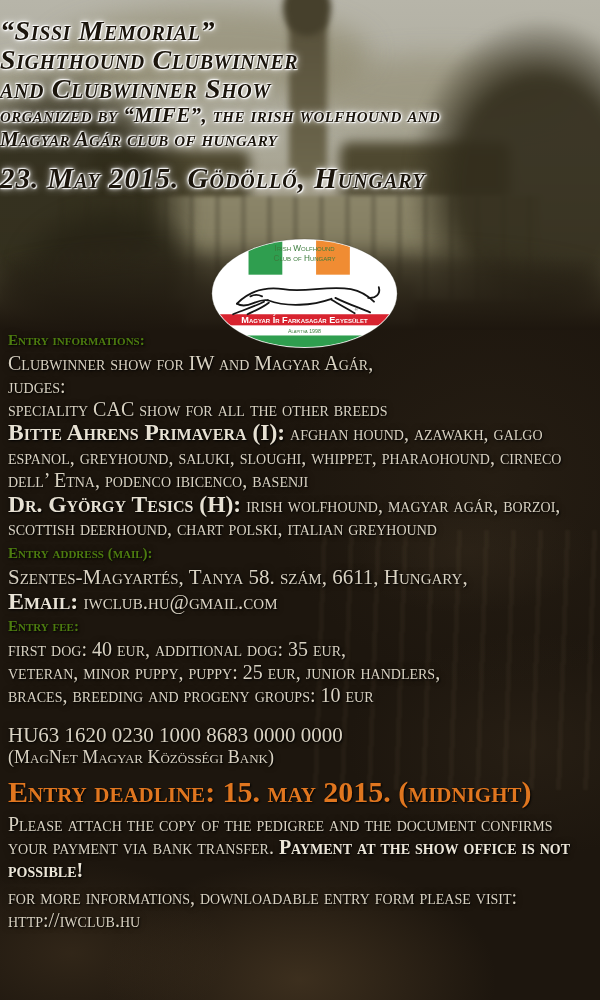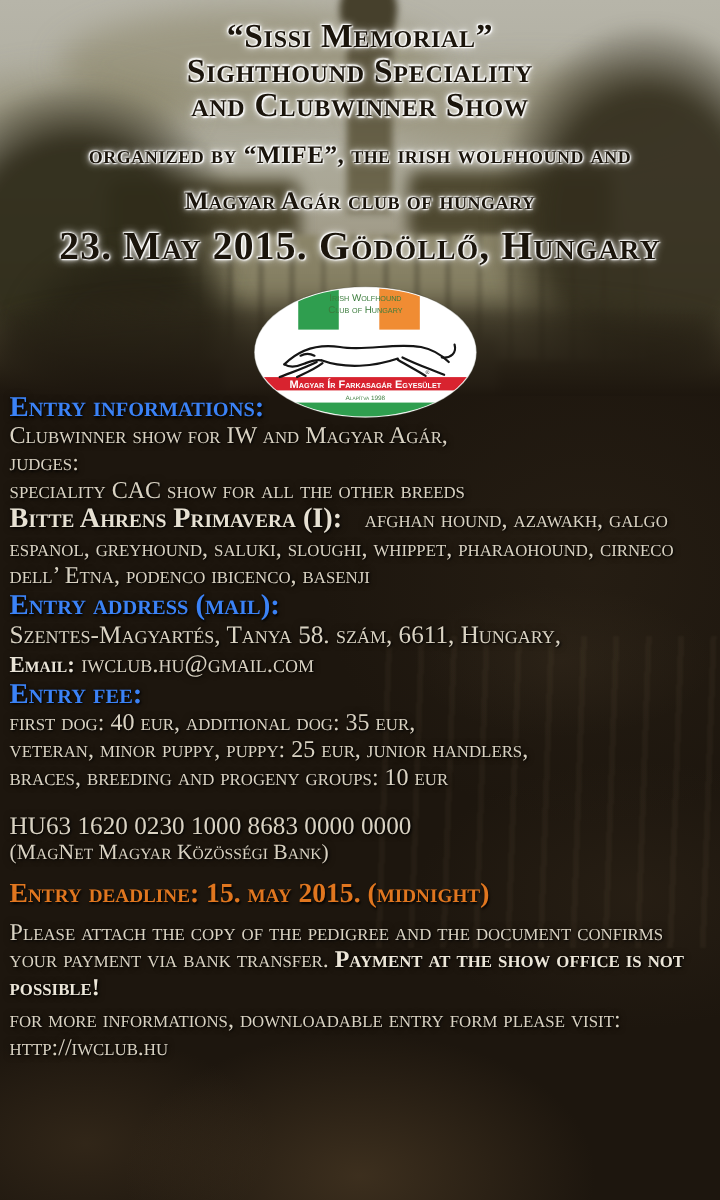--- a/index.html
+++ b/index.html
@@ -41,46 +41,46 @@
     background-image:
       radial-gradient(ellipse 280px 170px at 50% 97%,rgba(92,72,46,.5),rgba(0,0,0,0) 70%),
       radial-gradient(ellipse 220px 130px at 12% 93%,rgba(82,64,41,.38),rgba(0,0,0,0) 70%),
       radial-gradient(ellipse 260px 160px at 88% 62%,rgba(72,58,39,.22),rgba(0,0,0,0) 70%),
       radial-gradient(ellipse 320px 300px at 82% 22%,rgba(62,50,33,.25),rgba(0,0,0,0) 70%),
       radial-gradient(ellipse 180px 90px at 78% 33%,rgba(130,110,80,.10),rgba(0,0,0,0) 70%);}
   .stripes{position:absolute;left:300px;right:0;top:200px;height:260px;
     background:repeating-linear-gradient(92deg,rgba(0,0,0,0) 0 22px,rgba(190,170,130,.055) 22px 27px);
     filter:blur(1px);}
   
-  .header{position:absolute;left:0;right:0;top:16px;text-align:center;z-index:5;
+  .header{position:absolute;left:0;right:0;top:16px;text-align:left;z-index:5;
     color:#1b150c;font-weight:700;
-    text-shadow:0 0 2px #fff,0 0 4px #fff,0 0 8px rgba(255,255,255,.95),1px 1px 1px rgba(255,255,255,.9),-1px -1px 1px rgba(255,255,255,.9);}
+    text-shadow:0 0 2px #fff,0 0 4px #fff,0 0 8px rgba(255,255,255,.95),1px 1px 1px rgba(255,255,255,.9),-1px -1px 1px rgba(255,255,255,.9);font-style:italic;}
   .t-main{font-size:28px;line-height:29px;letter-spacing:.6px;}
-  .t-sub{font-size:21px;line-height:23px;letter-spacing:.4px;margin-top:15px;}
-  .t-date{font-size:33px;line-height:36px;letter-spacing:1px;margin-top:9px;}
+  .t-sub{font-size:21px;line-height:23px;letter-spacing:.4px;margin-top:1px;}
+  .t-date{font-size:29px;line-height:36px;letter-spacing:1px;margin-top:9px;}
   
   .logo{position:absolute;left:208px;top:236px;width:193px;height:115px;z-index:6;}
   
   .content{position:absolute;left:8px;right:6px;top:328px;z-index:4;
     color:#d9d2c2;font-size:20px;line-height:23px;
     text-shadow:1px 1px 2px rgba(0,0,0,.9),0 0 6px rgba(0,0,0,.5);}
   .content p{margin:0;}
-  .h{font-size:24px;line-height:24px;font-weight:700;color:#3b82f6;}
-  .h-inline{font-size:19px;font-weight:700;color:#e9e3d6;}
+  .h{font-size:15px;line-height:24px;font-weight:700;color:#4d7c0f;}
+  .h-inline{font-size:24px;font-weight:700;color:#e9e3d6;}
   .line23{line-height:23px;}
   .judge{line-height:23.5px;}
-  .jname{font-size:23.5px;font-weight:700;color:#e7e1d3;margin-right:19px;}
+  .jname{font-size:23.5px;font-weight:700;color:#e7e1d3;margin-right:5px;}
   .addr{font-size:21px;line-height:24px;}
   .iban{font-size:21px;line-height:24px;}
   .bankname{font-size:18px;line-height:20px;}
   .gap-lg{height:16px;}
   .gap-md{height:12px;}
   .gap-sm{height:8px;}
   .gap-xs{height:4px;}
-  .deadline{font-size:23px;line-height:26px;font-weight:700;color:#e0761f;
+  .deadline{font-size:30px;line-height:26px;font-weight:700;color:#e0761f;
     text-shadow:1px 1px 2px rgba(0,0,0,.95);}
   .notes{line-height:23px;}
   .bold-note{font-weight:700;color:#ece6d8;}
   .footer-line{line-height:23px;}
 </style>
 </head>
 <body>
 
 <div class="poster">
 
@@ -101,21 +101,21 @@
     <div class="bushes"></div>
     <div class="fade"></div>
     <div class="ground">
       <div class="glow"></div>
       <div class="stripes"></div>
     </div>
   </div>
 
   <div class="header">
     <div class="t-main">“Sissi Memorial”</div>
-    <div class="t-main">Sighthound Speciality</div>
+    <div class="t-main">Sighthound Clubwinner</div>
     <div class="t-main">and Clubwinner Show</div>
     <div class="t-sub">organized by “MIFE”, the irish wolfhound and</div>
     <div class="t-sub">Magyar Agár club of hungary</div>
     <div class="t-date">23. May 2015. Gödöllő, Hungary</div>
   </div>
 
   <div class="logo">
     <svg viewBox="0 0 200 115" width="193" height="115">
       <defs>
         <clipPath id="ovalClip">
@@ -147,20 +147,21 @@
       <text x="100" y="98.5" text-anchor="middle" font-family="Liberation Sans, sans-serif" font-size="5.5" fill="#3b7c3c">Alapítva 1998</text>
     </svg>
   </div>
 
   <div class="content">
     <p class="h">Entry informations:</p>
     <p class="line23">Clubwinner show for IW and Magyar Agár,</p>
     <p class="line23">judges:</p>
     <p class="line23">speciality CAC show for all the other breeds</p>
     <p class="judge"><span class="jname">Bitte Ahrens Primavera (I):</span><span>afghan hound, azawakh, galgo espanol, greyhound, saluki, sloughi, whippet, pharaohound, cirneco dell’ Etna, podenco ibicenco, basenji</span></p>
+    <p class="judge"><span class="jname">Dr. György Tesics (H):</span><span>irish wolfhound, magyar agár, borzoi, scottish deerhound, chart polski, italian greyhound</span></p>
     <p class="h">Entry address (mail):</p>
     <p class="addr">Szentes-Magyartés, Tanya 58. szám, 6611, Hungary,</p>
     <p class="addr"><span class="h-inline">Email:</span> <span>iwclub.hu@gmail.com</span></p>
     <p class="h">Entry fee:</p>
     <p class="line23">first dog: 40 eur, additional dog: 35 eur,</p>
     <p class="line23">veteran, minor puppy, puppy: 25 eur, junior handlers,</p>
     <p class="line23">braces, breeding and progeny groups: 10 eur</p>
     <div class="gap-lg"></div>
     <p class="iban">HU63 1620 0230 1000 8683 0000 0000</p>
     <p class="bankname">(MagNet Magyar Közösségi Bank)</p>

